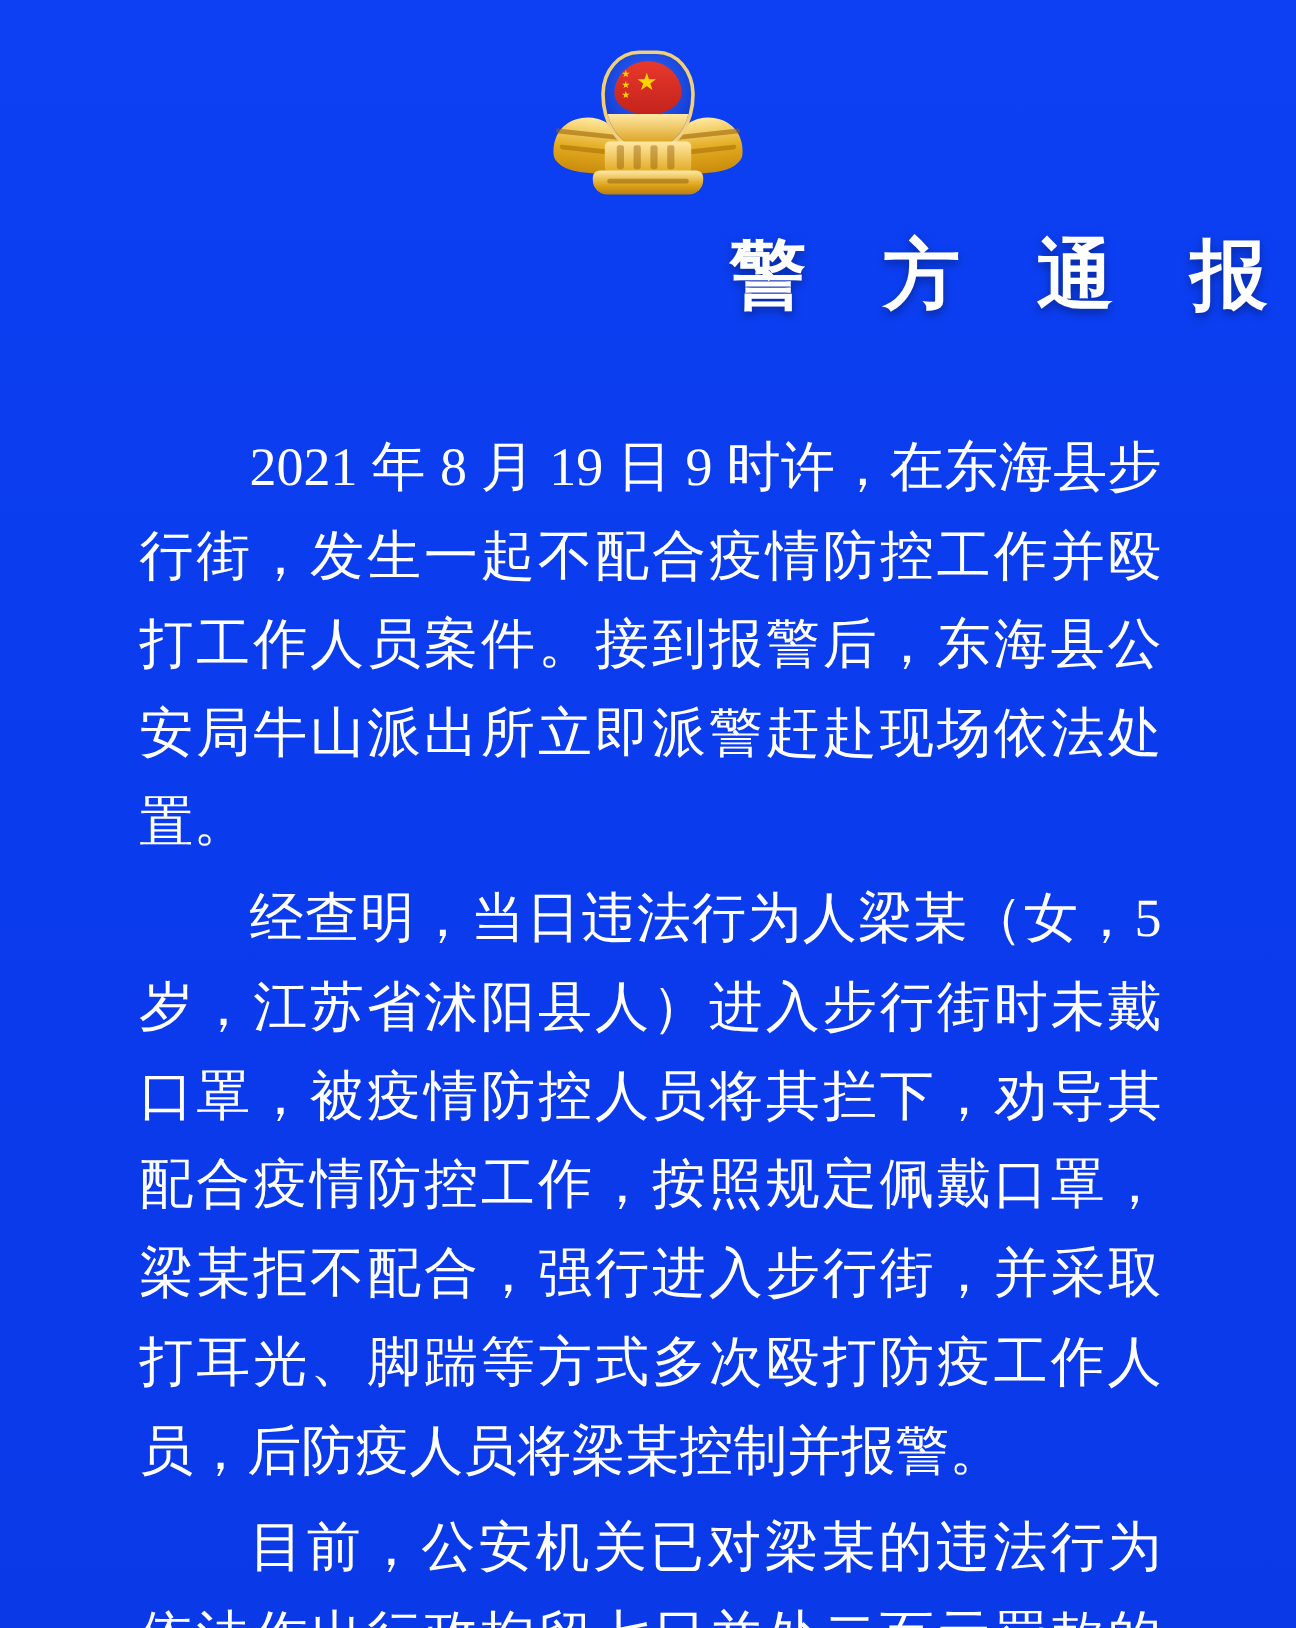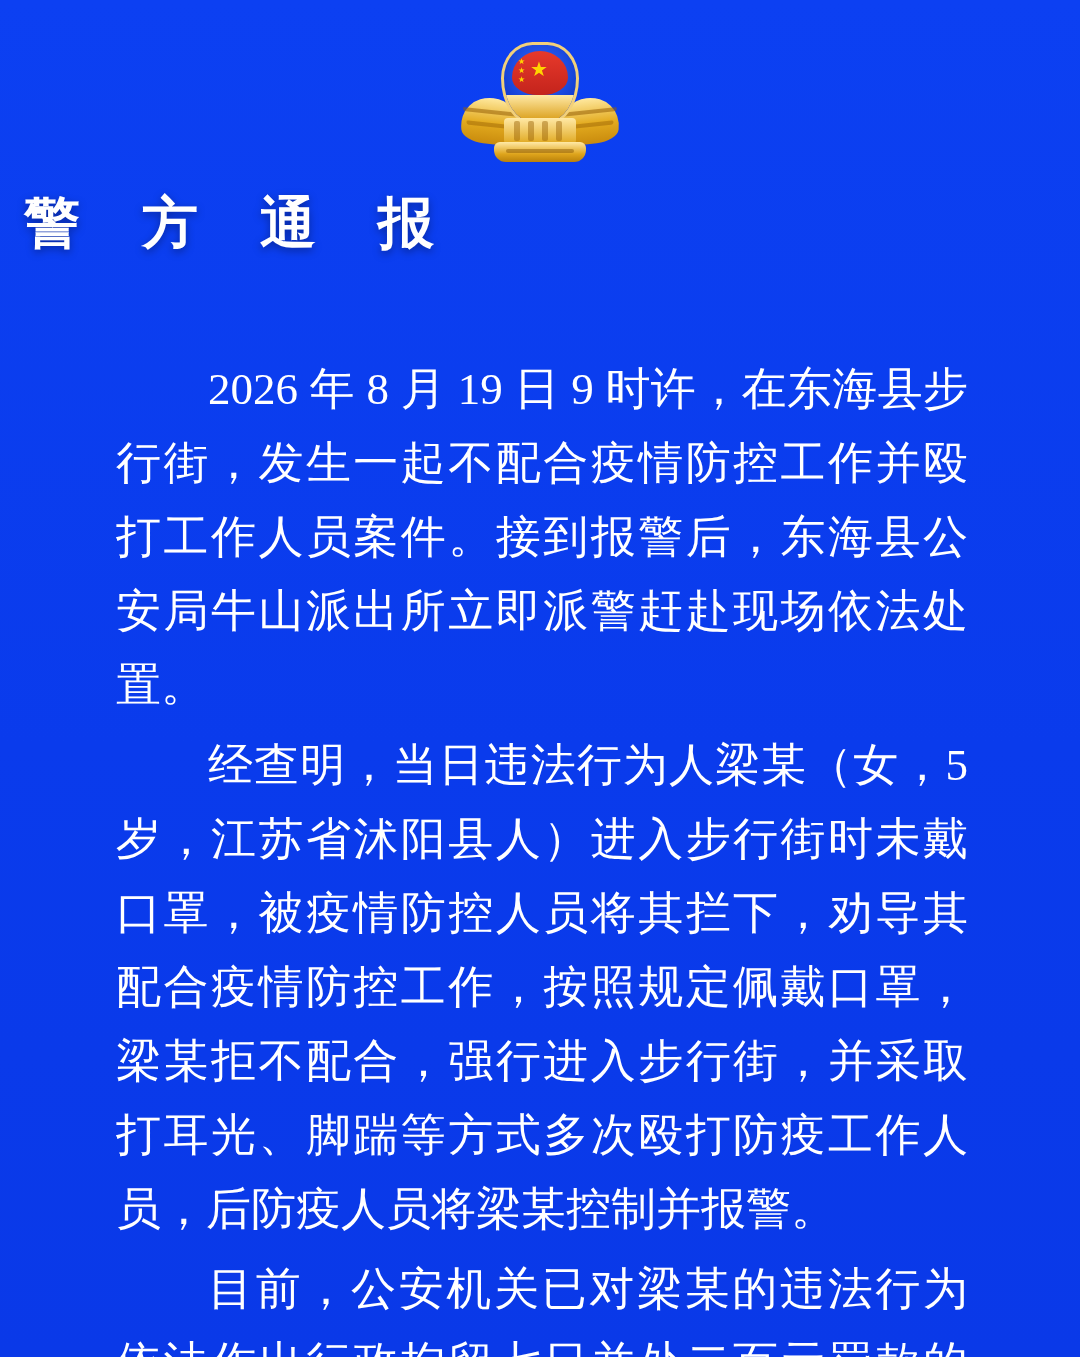--- a/index.html
+++ b/index.html
@@ -160,23 +160,23 @@
     height: 26px;
     background: linear-gradient(180deg, #ffe9a6 0%, #d99d17 100%);
   }
 
   
   .title {
     position: absolute;
     top: 186px;
     left: 0;
     width: 100%;
-    text-align: left;
+    text-align: right;
     color: #ffffff;
-    font-size: 56px;
+    font-size: 64px;
     font-weight: bold;
     letter-spacing: 24px;
     text-indent: 24px;
     text-shadow: 0 3px 8px rgba(0,0,0,.35);
     font-family: "Liberation Serif", serif;
   }
 
   
   .body-text {
     position: absolute;
@@ -216,18 +216,18 @@
         <span></span>
         <span></span>
       </div>
       <div class="base"></div>
     </div>
   </div>
 
   <div class="title">警 方 通 报</div>
 
   <div class="body-text">
-    <p>2026 年 8 月 19 日 9 时许，在东海县步行街，发生一起不配合疫情防控工作并殴打工作人员案件。接到报警后，东海县公安局牛山派出所立即派警赶赴现场依法处置。</p>
+    <p>2021 年 8 月 19 日 9 时许，在东海县步行街，发生一起不配合疫情防控工作并殴打工作人员案件。接到报警后，东海县公安局牛山派出所立即派警赶赴现场依法处置。</p>
     <p>经查明，当日违法行为人梁某（女，5 岁，江苏省沭阳县人）进入步行街时未戴口罩，被疫情防控人员将其拦下，劝导其配合疫情防控工作，按照规定佩戴口罩，梁某拒不配合，强行进入步行街，并采取打耳光、脚踹等方式多次殴打防疫工作人员，后防疫人员将梁某控制并报警。</p>
     <p>目前，公安机关已对梁某的违法行为依法作出行政拘留七日并处二百元罚款的行政处罚。</p>
   </div>
 
 </div>
 
 </body></html>

